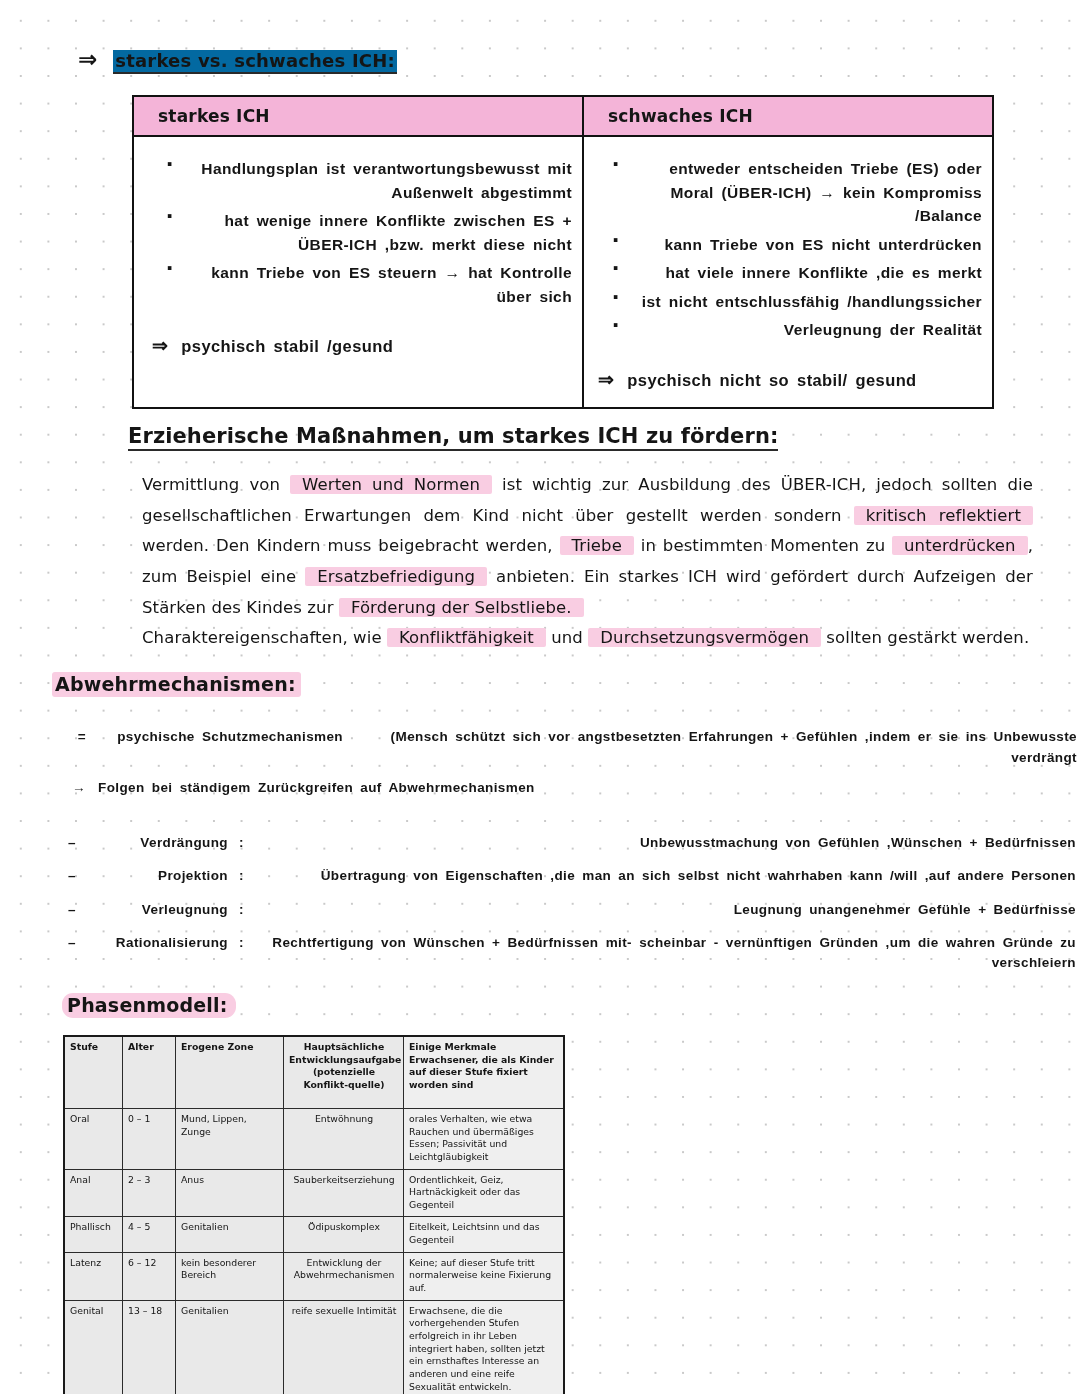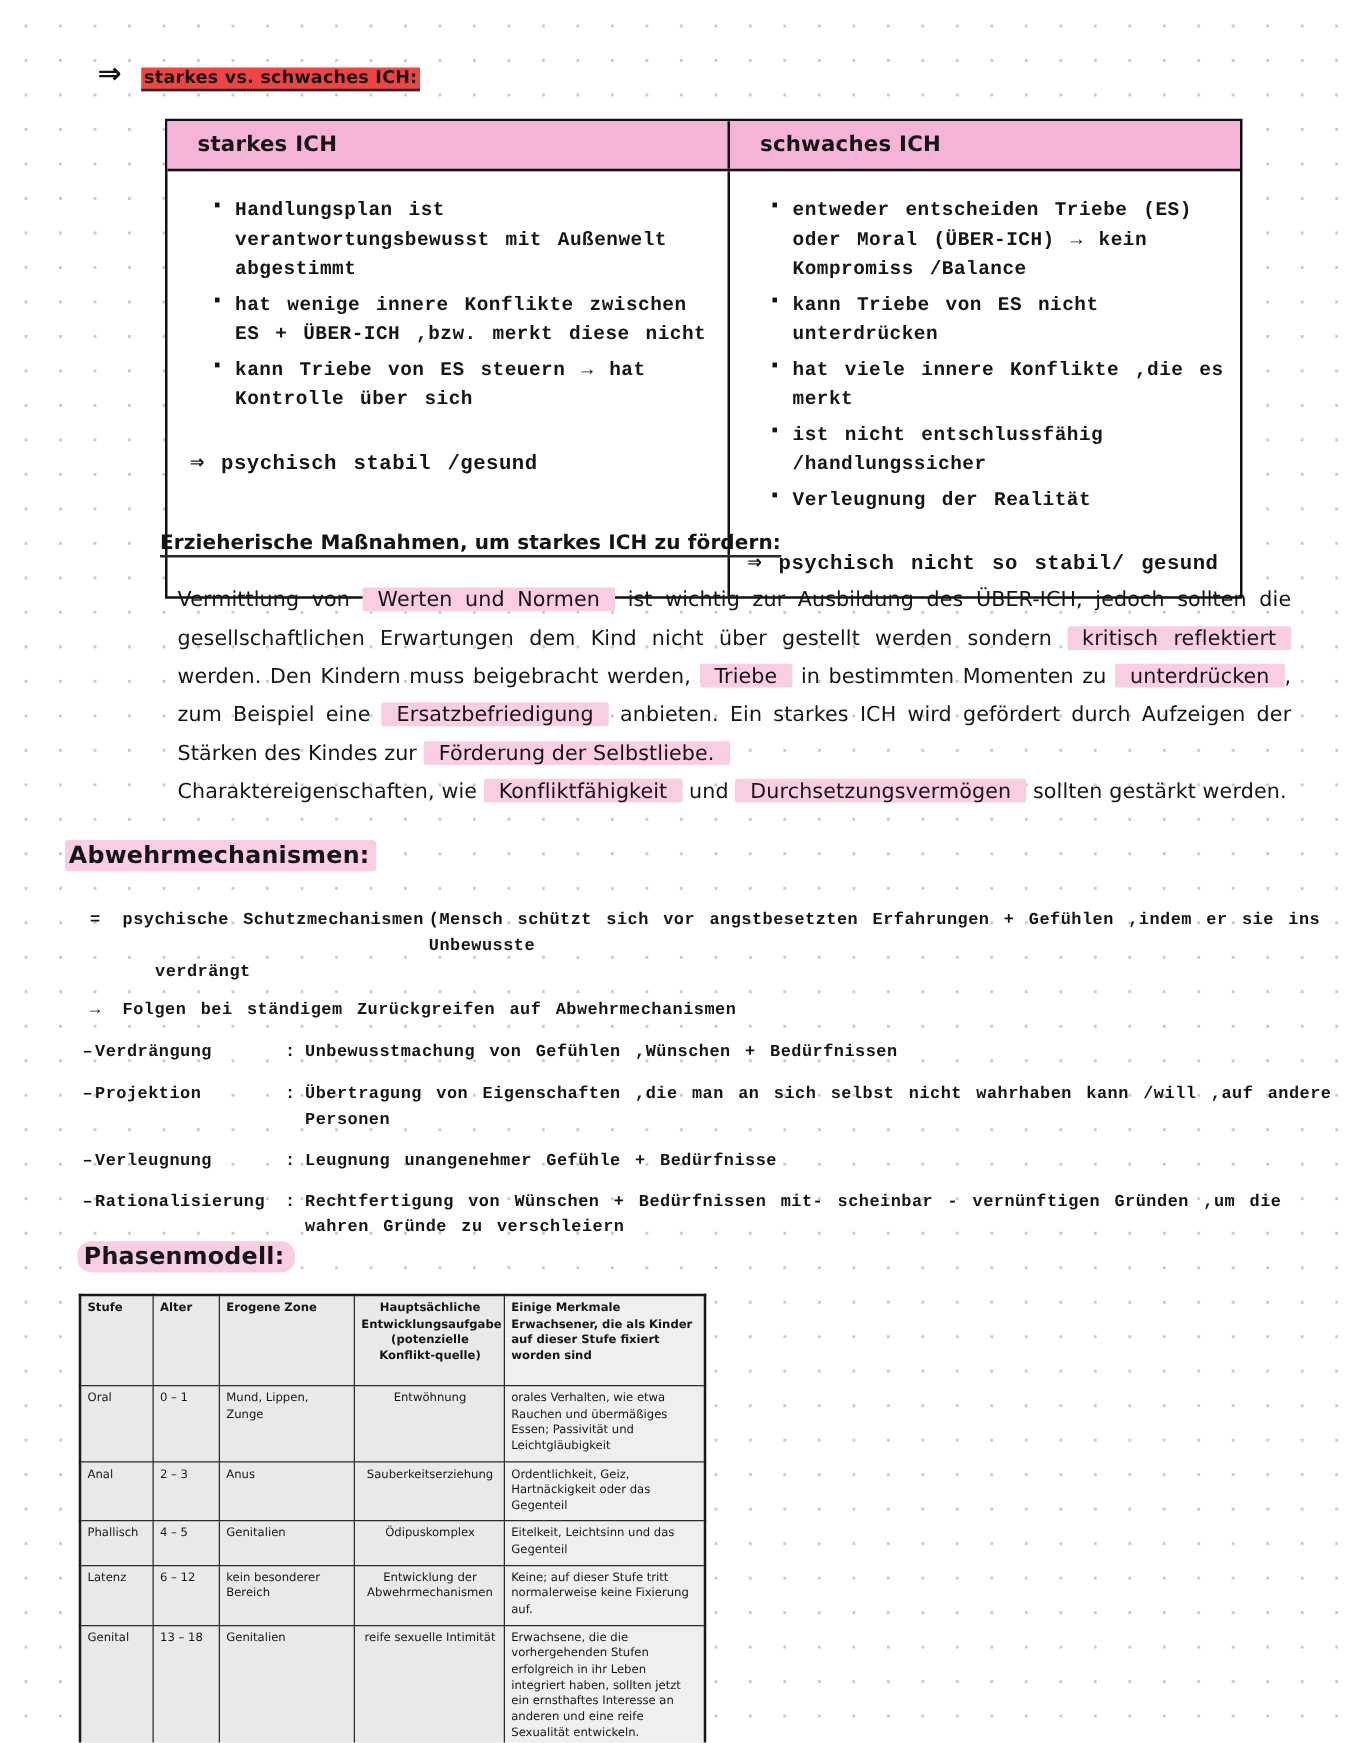--- a/index.html
+++ b/index.html
@@ -21,45 +21,46 @@
 
   
   .hl {
     background: #f9cde2;
     padding: 0 12px;
     border-radius: 2px;
   }
 
   
   .hand {
-    font-family: Liberation Mono, monospace;
+    font-family: Liberation Sans, sans-serif;
     font-weight: 600;
     letter-spacing: 0.4px;
     word-spacing: 3px;
+    text-align: right;
   }
 
   
   #arrow-heading {
     position: absolute;
     left: 78px;
     top: 48px;
     display: flex;
     align-items: baseline;
     gap: 16px;
   }
   #arrow-heading .arrow {
     font-size: 23px;
     line-height: 1;
     font-weight: 700;
   }
   #arrow-heading .txt {
-    font-size: 14px;
+    font-size: 18px;
     font-weight: 600;
     letter-spacing: 0.2px;
-    background: #ef4444;
+    background: #0369a1;
     border-bottom: 2px solid #2a2a2a;
     padding: 0 2px 1px 2px;
   }
 
   
   #compare-table {
     position: absolute;
     left: 132px;
     top: 95px;
     width: 862px;
@@ -116,21 +117,21 @@
   .concl .a { font-size: 19px; font-weight: 700; }
 
   
   #erz-section {
     position: absolute;
     left: 128px;
     top: 424px;
     width: 905px;
   }
   #erz-heading {
-    font-size: 16px;
+    font-size: 21px;
     font-weight: 600;
     letter-spacing: 0.1px;
     display: inline-block;
     border-bottom: 2px solid #2a2a2a;
     padding-bottom: 1px;
   }
   #erz-body {
     margin-top: 19px;
     font-size: 16.5px;
     line-height: 1.86;

